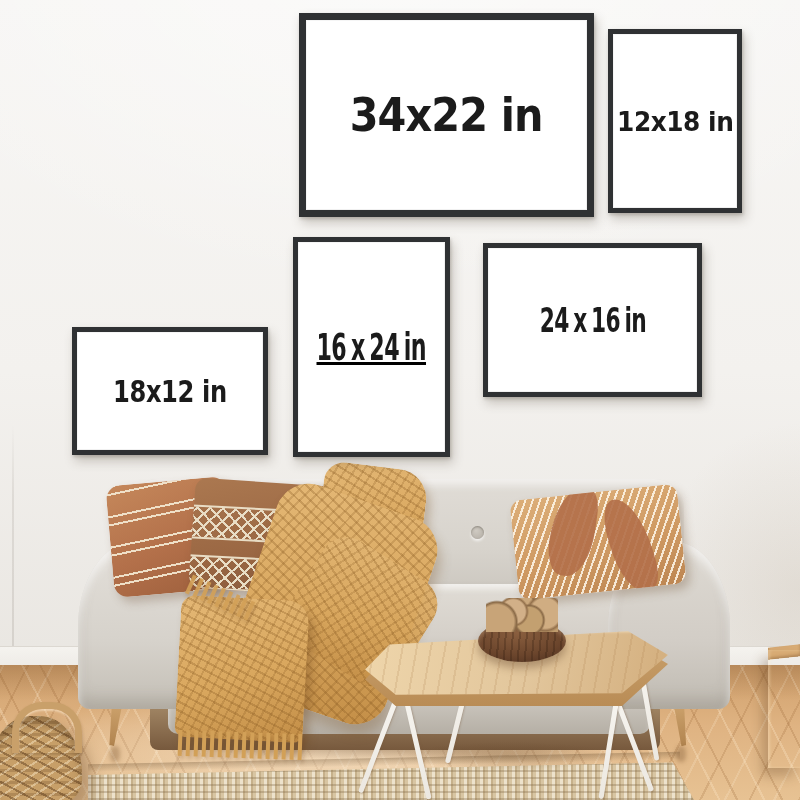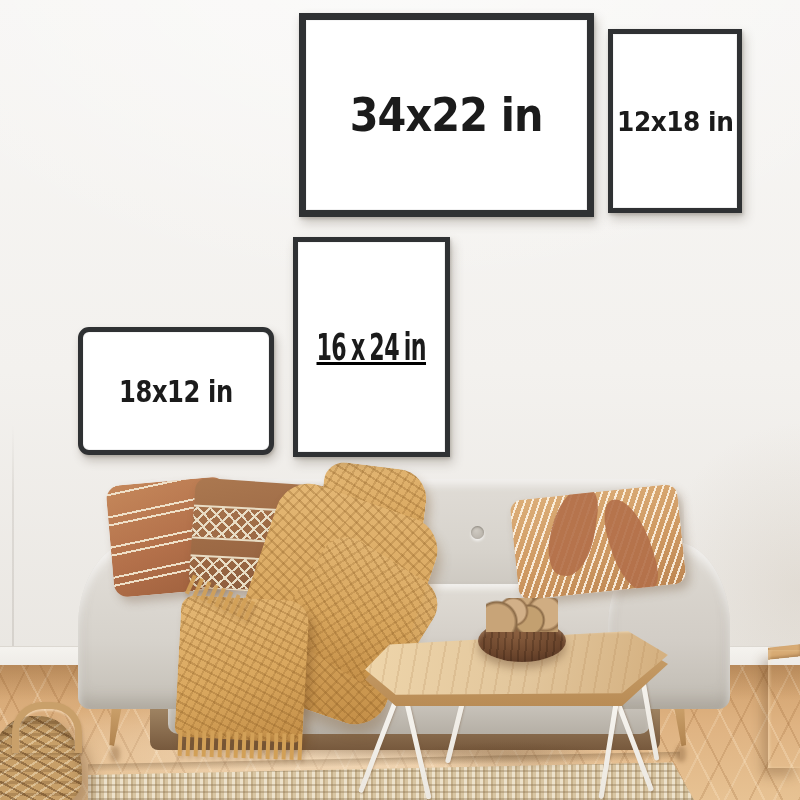--- a/index.html
+++ b/index.html
@@ -204,21 +204,21 @@
   .f1{left:61px;top:17px;width:197px;height:273px;border-width:7px;}
   .f1 .lbl{font-size:38px;transform:scaleX(.90);letter-spacing:-1px;margin-top:-8px;}
   .f2{left:292px;top:13px;width:281px;height:190px;border-width:7px;margin-left:7px;}
   .f2 .lbl{font-size:46px;transform:scaleX(.90);letter-spacing:-1px;}
   .f3{left:608px;top:29px;width:124px;height:174px;border-width:5px;}
   .f3 .lbl{font-size:27px;transform:scaleX(.92);letter-spacing:-0.5px;}
   .f4{left:293px;top:237px;width:147px;height:210px;border-width:5px;text-decoration:underline;}
   .f4 .lbl{font-size:37px;transform:scaleX(.60);letter-spacing:-1px;word-spacing:-4px;}
   .f5{left:483px;top:243px;width:209px;height:144px;border-width:5px;}
   .f5 .lbl{font-size:34px;transform:scaleX(.64);letter-spacing:-1px;word-spacing:-4px;}
-  .f6{left:78px;top:327px;width:186px;height:118px;border-width:5px;border-radius:11px;}
+  .f6{left:72px;top:327px;width:186px;height:118px;border-width:5px;}
   .f6 .lbl{font-size:31px;transform:scaleX(.78);letter-spacing:-0.5px;}
 </style>
 </head>
 <body>
 
 <div class="stage">
 
   <div class="wall"></div>
   <div class="wall-shade-right"></div>
   <div class="wall-panel-line"></div>
@@ -277,17 +277,20 @@
 
   <div class="frame f2">
     <span class="lbl">34x22 in</span>
   </div>
   <div class="frame f3">
     <span class="lbl">12x18 in</span>
   </div>
   <div class="frame f4">
     <span class="lbl">16 x 24 in</span>
   </div>
+  <div class="frame f5">
+    <span class="lbl">24 x 16 in</span>
+  </div>
   <div class="frame f6">
     <span class="lbl">18x12 in</span>
   </div>
 
 </div>
 
 </body></html>

